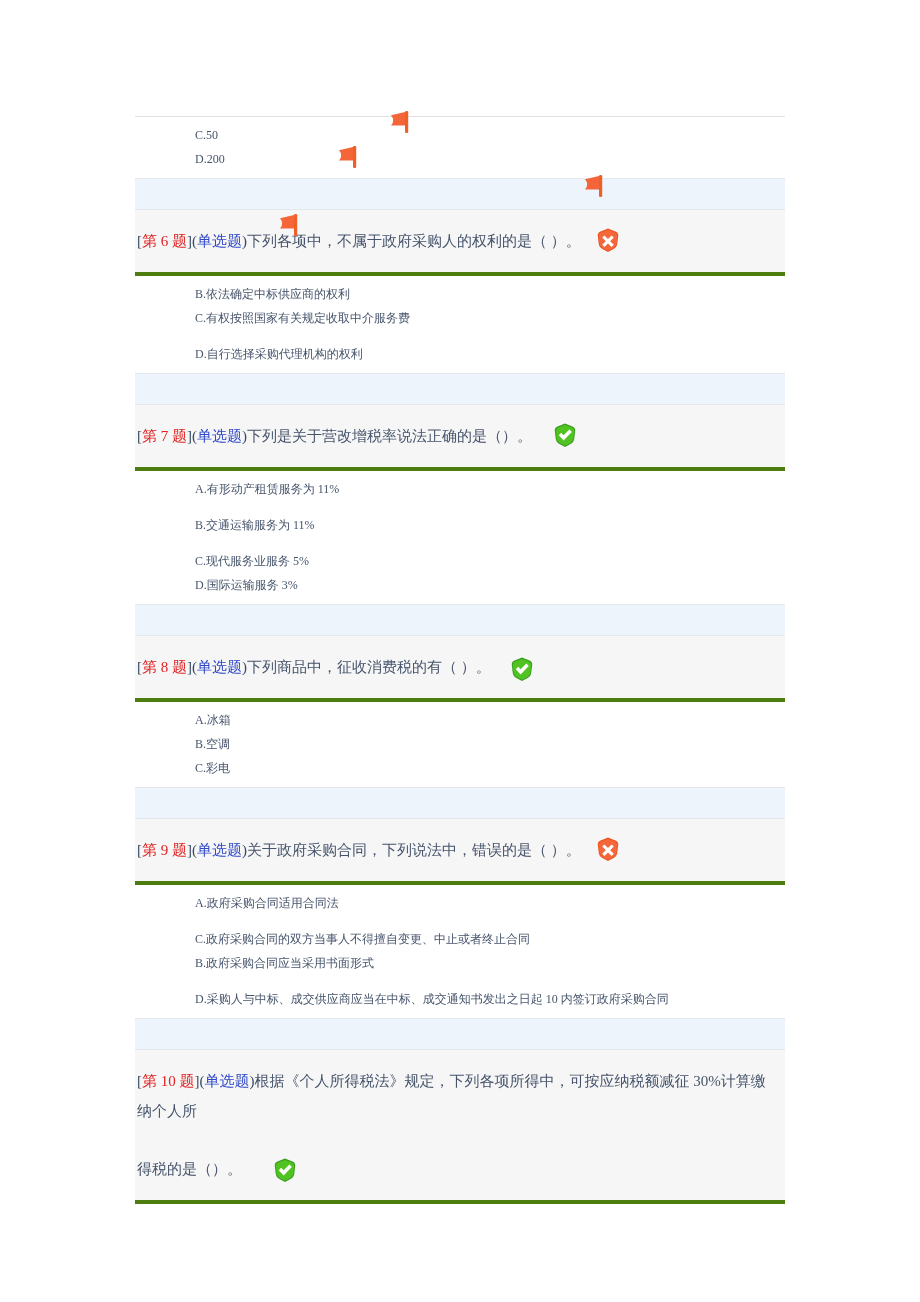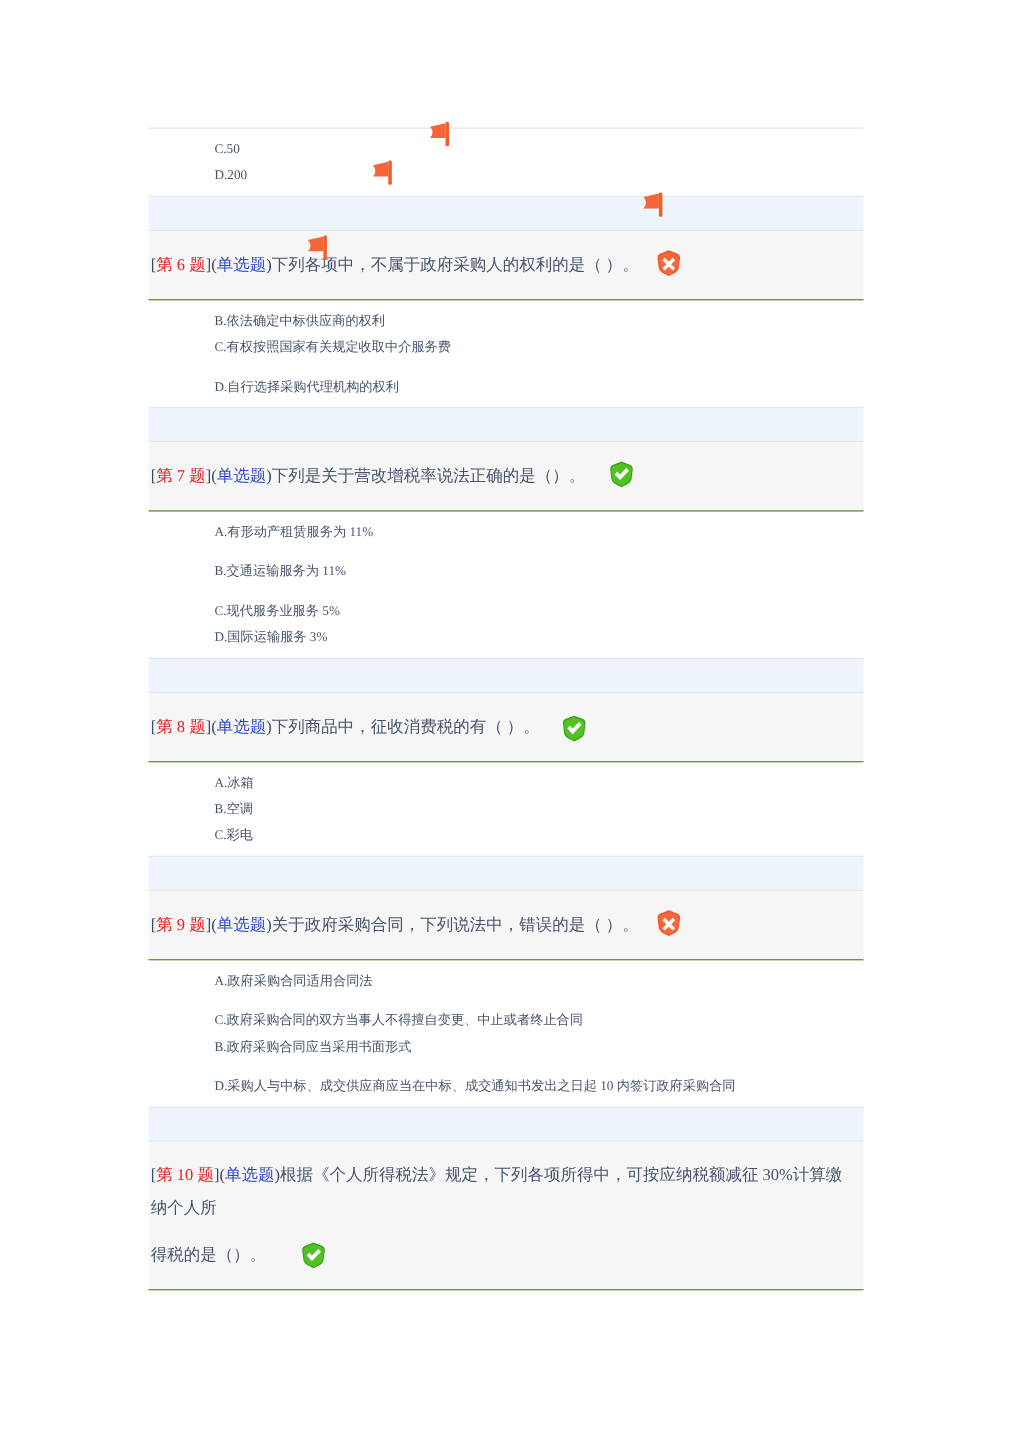--- a/index.html
+++ b/index.html
@@ -64,21 +64,21 @@
   .band {
     background: #edf4fc;
     border-top: 1px solid #e3e8ee;
     border-bottom: 1px solid #e3e8ee;
     height: 30px;
   }
 
   
   .qrow {
     background: #f6f6f6;
-    border-bottom: 1px solid #4d7c0f;
+    border-bottom: 4px solid #4d7c0f;
     padding: 16px 10px 16px 2px;
     font-size: 15px;
     line-height: 30px;
     color: #46546b;
     position: relative;
   }
   .qrow.tall { }
 
   .qno     { color: #e02020; }
   .qbr     { color: #3a4b63; }
@@ -218,21 +218,21 @@
         <rect x="22" y="3" width="3.2" height="22" rx="1.2" fill="#ef5f28"></rect>
         <path d="M22 4 L22 17.5 L8 17.5 Q12.5 12.5 8 7.2 Z" fill="#f4663a"></path>
       </svg>
     </div>
   </div>
 
   <div class="band"></div>
 
   <div class="qrow tall">
     <span class="qbr">[</span><span class="qno">第 10 题</span><span class="qbr">]</span><span class="qbr">(</span><span class="qtype">单选题</span><span class="qbr">)</span><span class="qtext">根据《个人所得税法》规定，下列各项所得中，可按应纳税额减征 30%计算缴纳个人所</span>
-    <div style="margin-top:12px;">
+    <div style="margin-top:28px;">
       <span class="qtext">得税的是（）。</span>
       <span class="badge" style="margin-left:26px; vertical-align:-9px;">
         <svg width="26" height="26" viewBox="0 0 26 26">
           <path d="M13 1.6 L20.5 4.4 Q23.6 5.6 23.2 9 L22.3 16.6 Q21.9 20.3 18.6 22.1 L13 25 L7.4 22.1 Q4.1 20.3 3.7 16.6 L2.8 9 Q2.4 5.6 5.5 4.4 Z" fill="#3a9c1f"></path>
           <path d="M13 3 L19.9 5.6 Q22.5 6.6 22.2 9.2 L21.4 16.4 Q21 19.6 18.1 21.2 L13 23.8 L7.9 21.2 Q5 19.6 4.6 16.4 L3.8 9.2 Q3.5 6.6 6.1 5.6 Z" fill="#50c322"></path>
           <path d="M6.8 13.3 L9.2 10.8 L11.6 13.3 L17.4 7.4 L19.8 9.9 L11.6 18.4 Z" fill="#ffffff"></path>
         </svg>
       </span>
     </div>
   </div>

